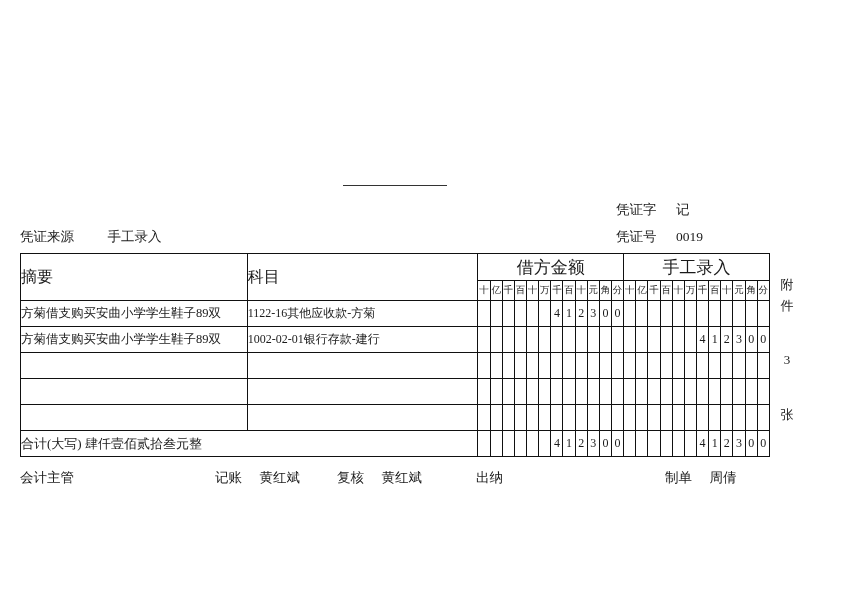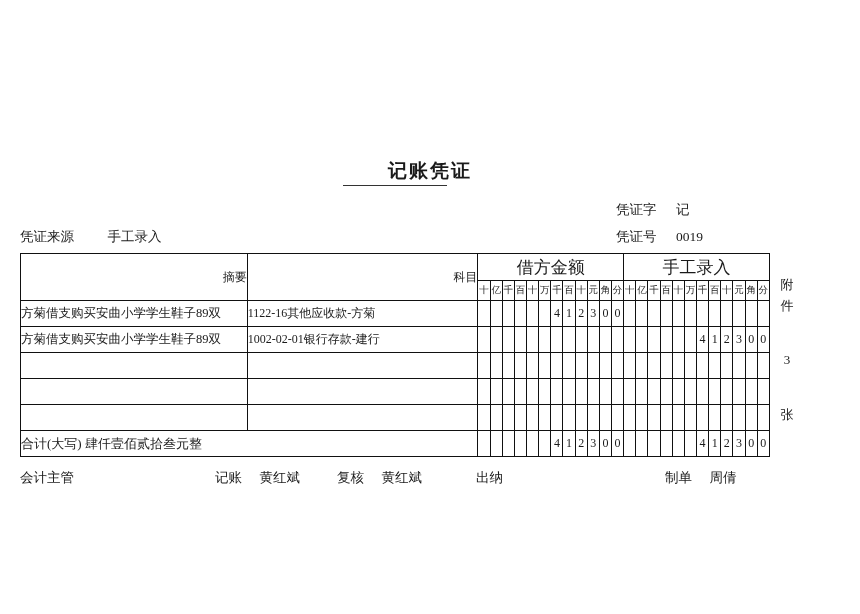--- a/index.html
+++ b/index.html
@@ -65,22 +65,22 @@
     table-layout: fixed;
     font-size: 12.5px;
   }
   .tbl td, .tbl th {
     border: 1px solid #111;
     padding: 0;
     font-weight: normal;
     vertical-align: middle;
   }
   .th-center {
-    text-align: right;
-    font-size: 12px;
+    text-align: left;
+    font-size: 16px;
     height: 26px;
   }
   .amt-group-head {
     text-align: center;
     font-size: 17px;
     height: 26px;
   }
   .digit-head {
     font-size: 9.5px;
     text-align: center;
@@ -141,21 +141,20 @@
   .ftr-bookkeeper { left: 215px; }
   .ftr-review { left: 337px; }
   .ftr-cashier { left: 476px; }
   .ftr-maker { left: 665px; }
 </style>
 </head>
 <body>
 
 <div class="page">
 
-  <div class="doc-title">记账凭证</div>
   <div class="title-rule"></div>
 
   <div class="hdr hdr-voucher-word">
     <span class="lbl">凭证字</span>
     <span>记</span>
   </div>
 
   <div class="hdr hdr-source">
     <span class="lbl">凭证来源</span>
     <span>手工录入</span>

